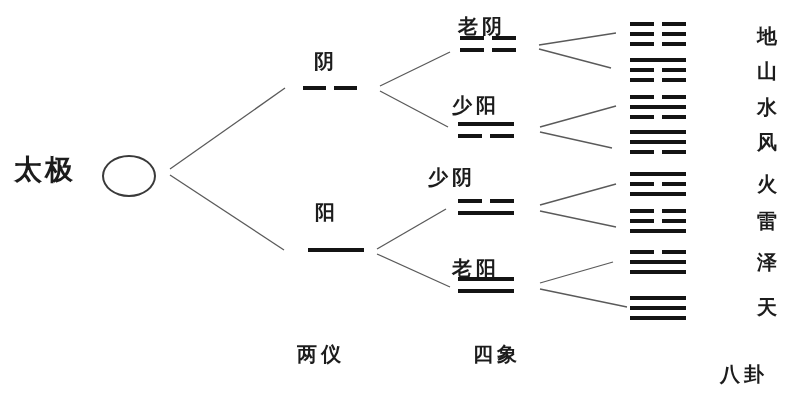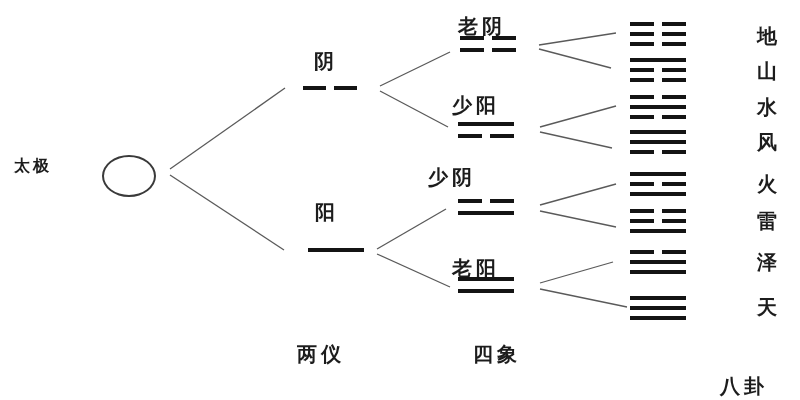--- a/index.html
+++ b/index.html
@@ -9,21 +9,21 @@
   .canvas{
     position:relative;width:800px;height:400px;background:var(--bg);
     font-family:"DejaVu Sans","Liberation Sans",sans-serif;overflow:hidden;
   }
   .links{position:absolute;left:0;top:0;color:var(--conn);}
   .links line{stroke:currentColor;stroke-width:1.3;}
   .lbl{
     position:absolute;color:var(--txt);font-weight:bold;font-size:20px;
     letter-spacing:4px;white-space:nowrap;line-height:1;
   }
-  .lbl.big{font-size:16px;letter-spacing:3px;}
+  .lbl.big{font-size:28px;letter-spacing:3px;font-family:Liberation Mono, monospace;}
   .circle{
     position:absolute;left:102px;top:155px;width:54px;height:42px;
     border:2px solid var(--circ);border-radius:50%;box-sizing:border-box;
   }
   .sym{position:absolute;display:flex;flex-direction:column;gap:8px;width:56px;}
   .sym.tri{gap:6px;}
   .row{height:4px;display:flex;justify-content:space-between;}
   .seg{height:100%;background:var(--sym);}
   .row.solid .seg{width:100%;}
   .row.broken .seg{width:43%;}
@@ -217,15 +217,15 @@
   <span class="lbl" style="left:757px;top:61px">山</span>
   <span class="lbl" style="left:757px;top:97px">水</span>
   <span class="lbl" style="left:757px;top:132px">风</span>
   <span class="lbl" style="left:757px;top:174px">火</span>
   <span class="lbl" style="left:757px;top:211px">雷</span>
   <span class="lbl" style="left:757px;top:252px">泽</span>
   <span class="lbl" style="left:757px;top:297px">天</span>
 
   <span class="lbl" style="left:297px;top:344px">两仪</span>
   <span class="lbl" style="left:473px;top:344px">四象</span>
-  <span class="lbl" style="left:720px;top:376px">八卦</span>
+  <span class="lbl" style="left:720px;top:364px">八卦</span>
 
 </div>
 
 </body></html>

